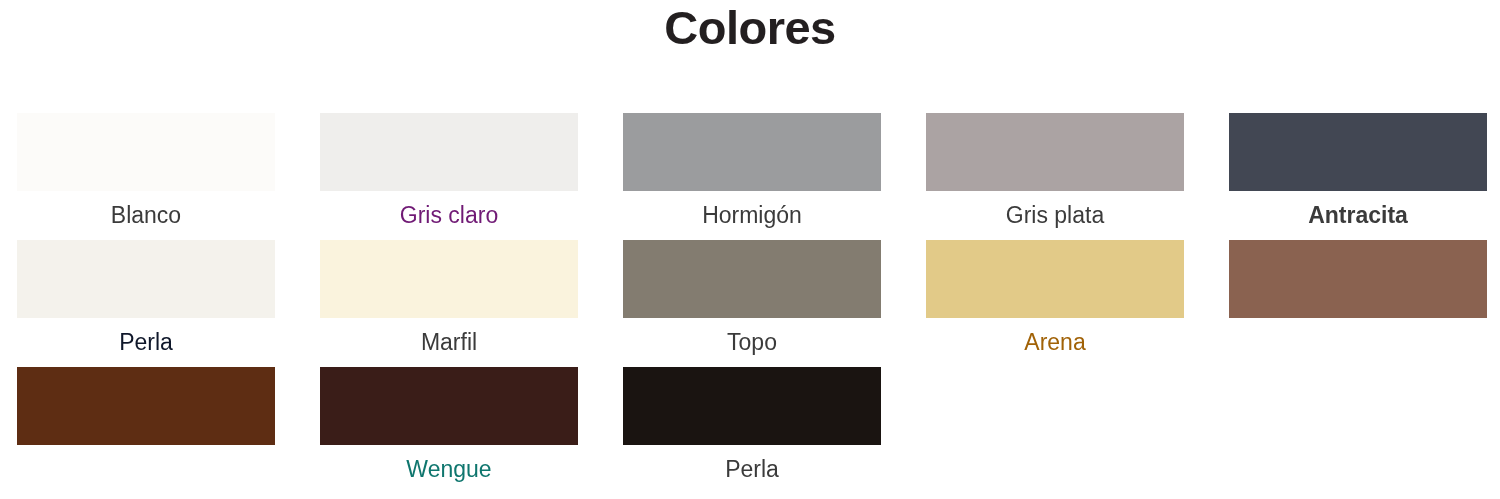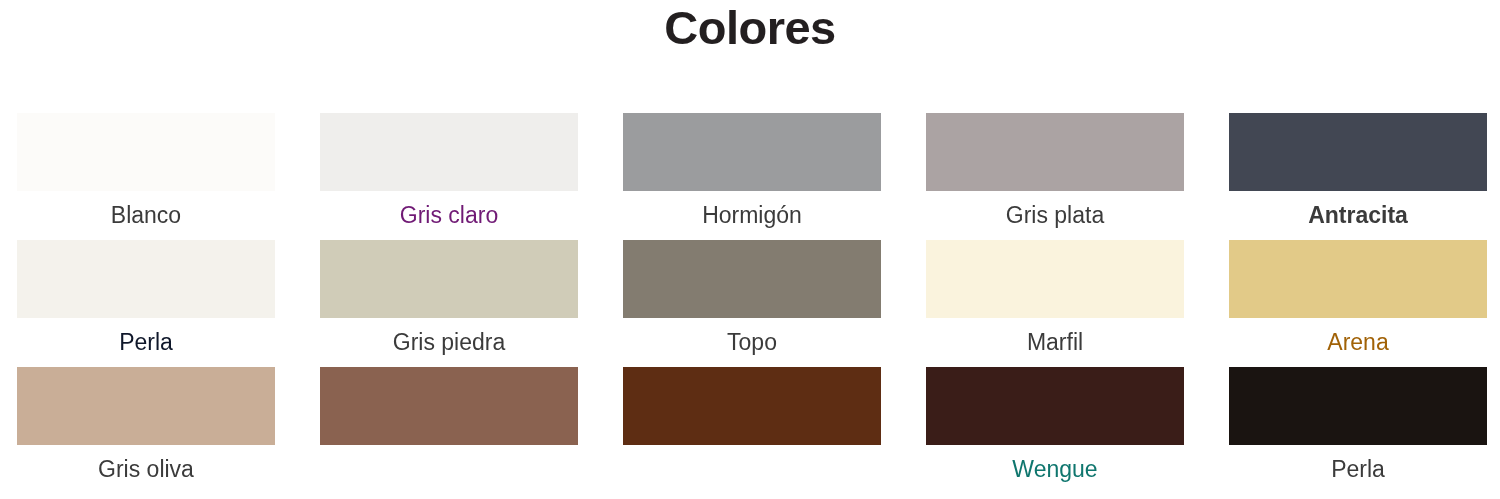--- a/index.html
+++ b/index.html
@@ -97,44 +97,36 @@
     <div class="swatch-cell">
       <span class="swatch-chip" style="background-color: rgb(66, 71, 83);"></span>
       <span class="swatch-label" style="color: rgb(59, 59, 59); font-weight: bold;">Antracita</span>
     </div>
 
     <div class="swatch-cell">
       <span class="swatch-chip" style="background-color: rgb(244, 242, 236);"></span>
       <span class="swatch-label" style="color: #0f172a;">Perla</span>
     </div>
 
+
     <div class="swatch-cell">
-      <span class="swatch-chip" style="background-color: rgb(208, 204, 184);"></span>
-      <span class="swatch-label" style="color: rgb(59, 59, 59);">Gris piedra</span>
+      <span class="swatch-chip" style="background-color: rgb(250, 243, 221);"></span>
+      <span class="swatch-label" style="color: rgb(59, 59, 59);">Marfil</span>
     </div>
 
     <div class="swatch-cell">
       <span class="swatch-chip" style="background-color: rgb(131, 124, 112);"></span>
       <span class="swatch-label" style="color: rgb(59, 59, 59);">Topo</span>
     </div>
 
     <div class="swatch-cell">
-      <span class="swatch-chip" style="background-color: rgb(250, 243, 221);"></span>
-      <span class="swatch-label" style="color: rgb(59, 59, 59);">Marfil</span>
-    </div>
-
-    <div class="swatch-cell">
       <span class="swatch-chip" style="background-color: rgb(226, 202, 136);"></span>
       <span class="swatch-label" style="color: #a16207;">Arena</span>
     </div>
 
-    <div class="swatch-cell">
-      <span class="swatch-chip" style="background-color: rgb(201, 174, 151);"></span>
-      <span class="swatch-label" style="color: rgb(59, 59, 59);">Gris oliva</span>
-    </div>
 
     <div class="swatch-cell">
       <span class="swatch-chip" style="background-color: rgb(138, 98, 80);"></span>
     </div>
 
     <div class="swatch-cell">
       <span class="swatch-chip" style="background-color: rgb(94, 45, 19);"></span>
     </div>
 
     <div class="swatch-cell">

